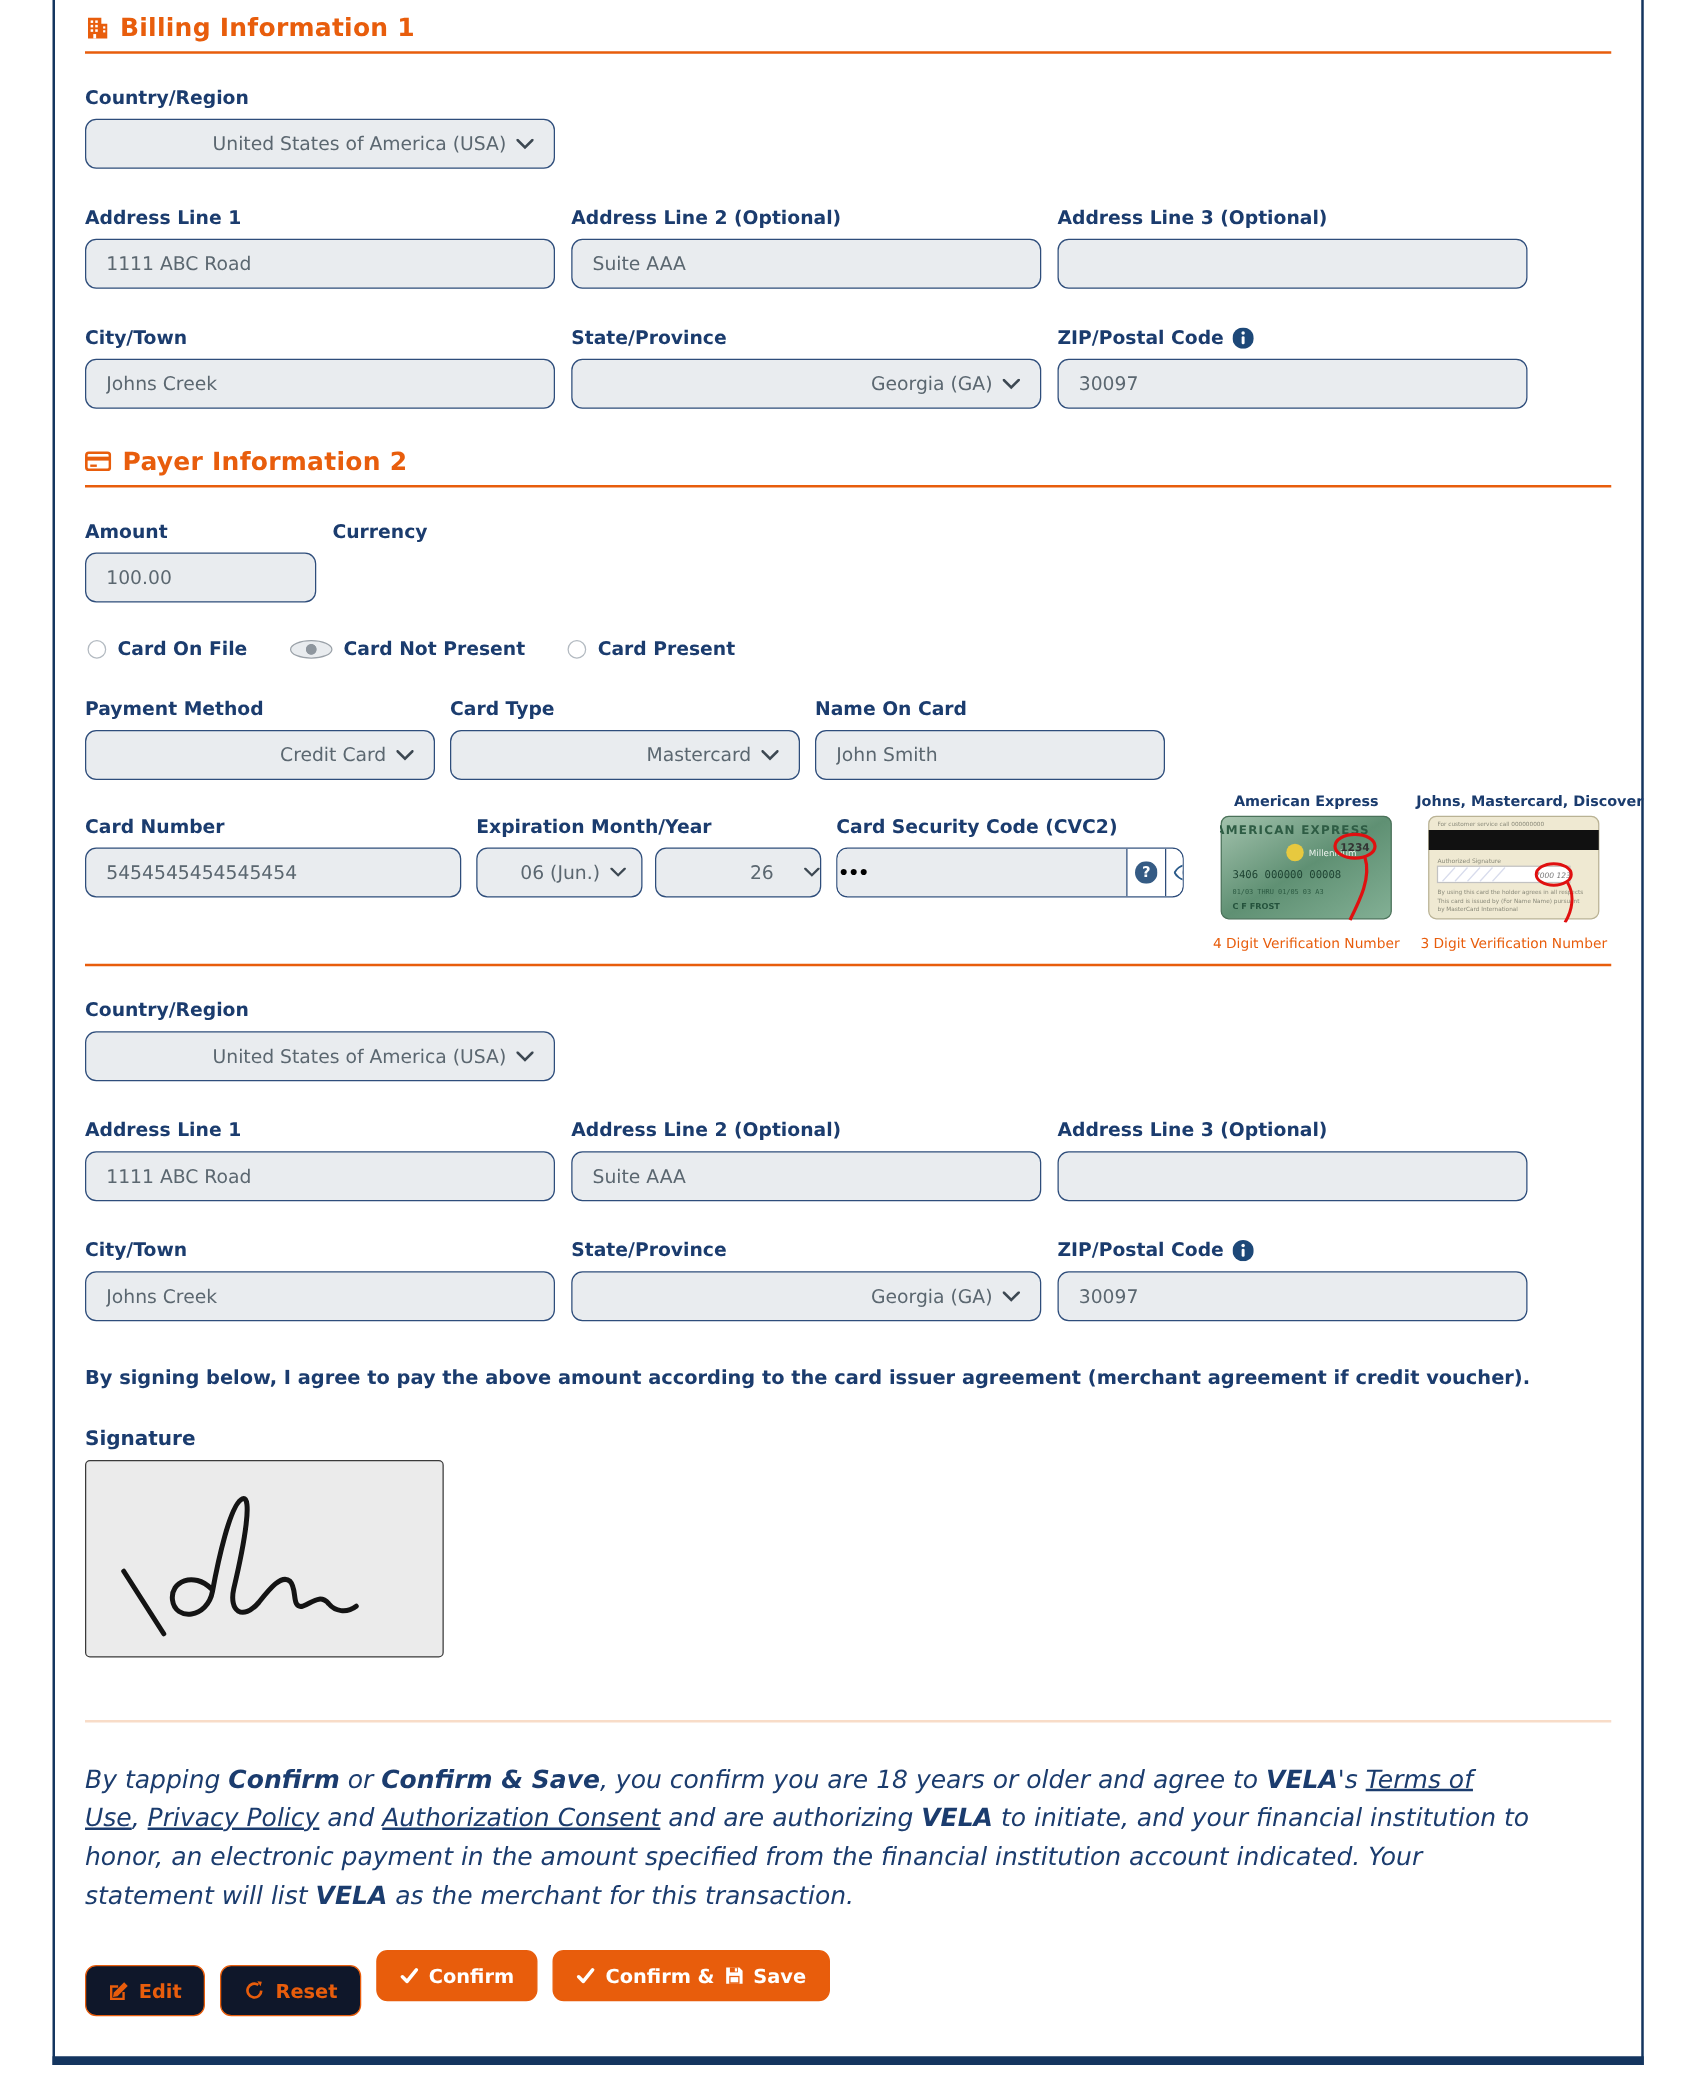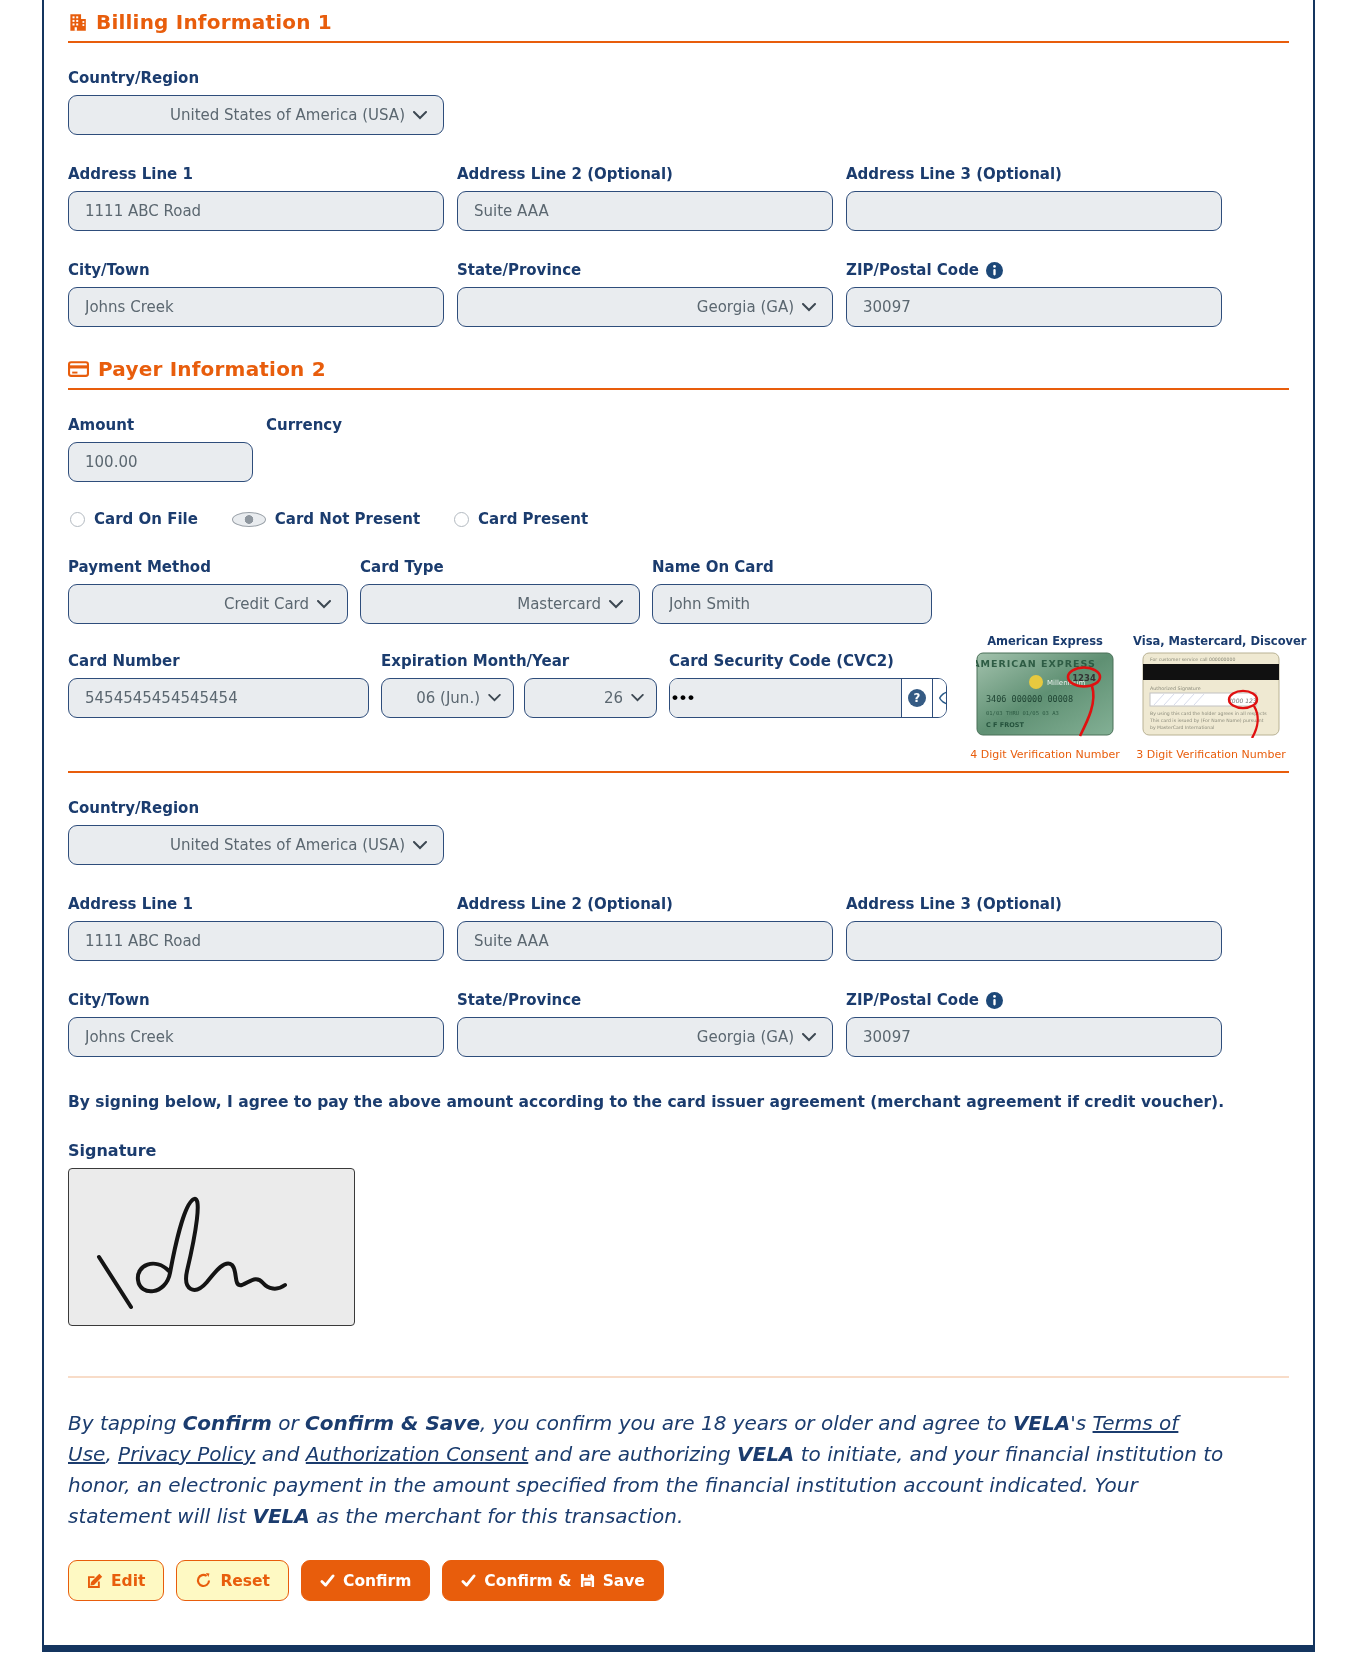--- a/index.html
+++ b/index.html
@@ -56,21 +56,21 @@
   .soft-rule { border:none; border-top:2px solid #f8dcc8; margin:50px 0 30px 0; }
 
   .legal { font-style:italic; font-size:20px; line-height:1.55; color:#1b3c6e; max-width:1160px; }
   .legal b { font-style:italic; }
   .legal a { color:#1b3c6e; }
 
   
   .btnrow { display:flex; gap:12px; margin-top:28px; }
   .btn { display:flex; align-items:center; gap:8px; height:41px; padding:0 18px; border-radius:9px;
          font-size:15.5px; font-weight:bold; cursor:pointer; font-family:inherit; }
-  .btn.outline { background:#fef9c3; border:1px solid #e85d0c; color:#e85d0c; }
+  .btn.outline { background:#0f172a; border:1px solid #e85d0c; color:#e85d0c;margin-top:12px; }
   .btn.solid { background:#e85d0c; border:1px solid #e85d0c; color:#fff; }
   .ic { display:flex; align-items:center; }
 </style>
 </head>
 <body>
 
 <div class="card-wrap">
 
   <div class="sec-head">
     <span class="ic">
@@ -228,21 +228,21 @@
       <div class="lab">Expiration Month/Year</div>
       <div class="exp2">
         <div class="sel" style="width:133px; padding:0 12px;">
           <span class="val">06 (Jun.)</span>
           <span class="chev">
               <svg width="13" height="8" viewBox="0 0 14 9">
                 <path d="M1 1l6 6 6-6" fill="none" stroke="#3d4852" stroke-width="2" stroke-linecap="round"></path>
               </svg>
             </span>
         </div>
-        <div class="sel" style="width:133px; padding:0 12px;">
+        <div class="sel" style="width:133px; padding:0 0;gap:16px;">
           <span class="val">26</span>
           <span class="chev">
               <svg width="13" height="8" viewBox="0 0 14 9">
                 <path d="M1 1l6 6 6-6" fill="none" stroke="#3d4852" stroke-width="2" stroke-linecap="round"></path>
               </svg>
             </span>
         </div>
       </div>
     </div>
     <div class="fld" style="width:278px;">
@@ -288,21 +288,21 @@
             <text x="10" y="63" font-size="5.5" fill="#2e5c44" font-family="DejaVu Sans Mono,monospace">01/03 THRU 01/05   03   A3</text>
             <text x="10" y="75" font-size="6.5" font-weight="bold" fill="#24523c" font-family="DejaVu Sans,sans-serif">C F FROST</text>
             <ellipse cx="108" cy="25" rx="16" ry="9.5" fill="none" stroke="#e01010" stroke-width="2.6"></ellipse>
             <text x="108" y="28.5" font-size="8.5" text-anchor="middle" font-weight="bold" fill="#333" font-family="DejaVu Sans,sans-serif">1234</text>
             <path d="M116 34 C121 50 112 68 104 84" fill="none" stroke="#e01010" stroke-width="2.6"></path>
           </svg>
         </span>
         <div class="ccap">4 Digit Verification Number</div>
       </div>
       <div class="cardcol">
-        <div class="ctit">Visa, Mastercard, Discover</div>
+        <div class="ctit">Johns, Mastercard, Discover</div>
         <span>
           <svg width="138" height="86" viewBox="0 0 138 86">
             <rect x="1" y="1" width="136" height="82" rx="6" fill="#efe9d2" stroke="#b9b294"></rect>
             <text x="8" y="9" font-size="4.6" fill="#8a8a7a" font-family="DejaVu Sans,sans-serif">For customer service call 000000000</text>
             <rect x="1" y="12" width="136" height="16" fill="#111"></rect>
             <text x="8" y="38" font-size="4.8" fill="#8a8a7a" font-family="DejaVu Sans,sans-serif">Authorized Signature</text>
             <rect x="8" y="41" width="106" height="13" fill="#fff" stroke="#c2c2c2"></rect>
             <g stroke="#d8dcEC" stroke-width="1">
                 <line x1="12" y1="53" x2="22" y2="42"></line>
                 <line x1="22" y1="53" x2="32" y2="42"></line>

